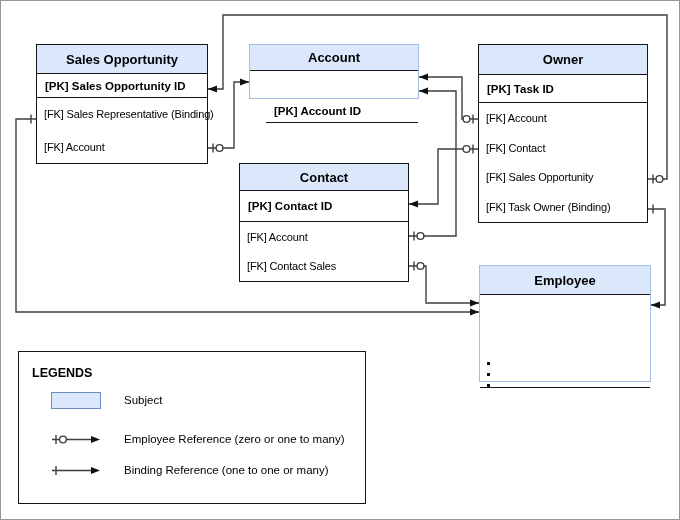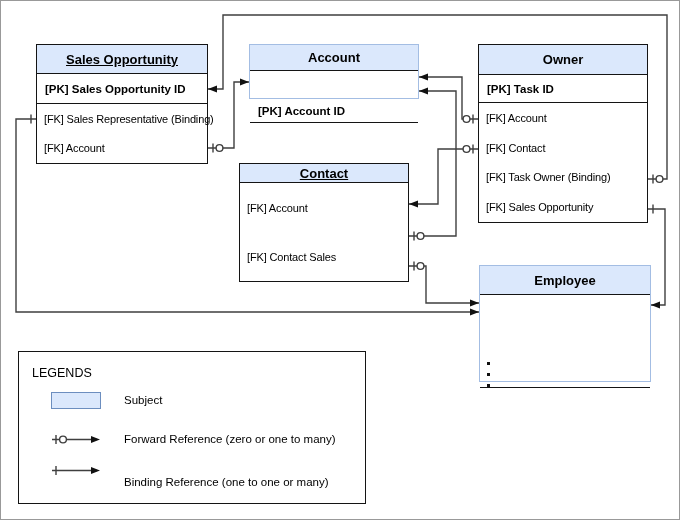--- a/index.html
+++ b/index.html
@@ -36,21 +36,21 @@
   .dotsarea {
     flex:1 1 auto; border-bottom:1px solid var(--dark-border,#141414);
     padding:19px 0 0 7px; display:flex; flex-direction:column; gap:8.5px;
   }
   .dot { width:2.5px; height:2.5px; background:#111; flex:0 0 auto; }
   .strip { flex:0 0 auto; }
 
   .legend {
     position:absolute; background:#fff; border:1px solid var(--dark-border,#141414); z-index:1;
   }
-  .legend-title { position:absolute; left:13px; top:14px; font-weight:normal; font-size:12.5px; color:#000;text-align:center; }
+  .legend-title { position:absolute; left:13px; top:14px; font-weight:bold; font-size:12.5px; color:#000;text-align:center; }
   .legend-label { position:absolute; font-size:11.5px; color:#000; line-height:14px; white-space:nowrap; }
   .swatch {
     position:absolute; left:32px; top:40px; width:50px; height:17px;
     background:var(--header-fill,#dbe8fc); border:1px solid var(--subject-stroke,#6c8ebf);
   }
   .legend-sym { position:absolute; left:33px; color:var(--connector,#3f3f3f); }
 </style>
 </head>
 <body>
 
@@ -109,54 +109,55 @@
 
     <span class="swatch"></span>
     <span class="legend-label" style="left:105px; top:41px;">Subject</span>
 
     <svg class="legend-sym" style="top:80px;" width="48" height="15" viewBox="0 0 48 15">
       <line x1="0" y1="7.5" x2="45" y2="7.5" stroke="currentColor" stroke-width="1.4"></line>
       <line x1="4" y1="3" x2="4" y2="12" stroke="currentColor" stroke-width="1.4"></line>
       <circle cx="11" cy="7.5" r="3.4" fill="#fff" stroke="currentColor" stroke-width="1.4"></circle>
       <polygon points="48,7.5 39,4 39,11" fill="#111"></polygon>
     </svg>
-    <span class="legend-label" style="left:105px; top:80px;">Forward Reference (zero or one to many)</span>
+    <span class="legend-label" style="left:105px; top:80px;">Employee Reference (zero or one to many)</span>
 
     <svg class="legend-sym" style="top:111px;" width="48" height="15" viewBox="0 0 48 15">
       <line x1="0" y1="7.5" x2="45" y2="7.5" stroke="currentColor" stroke-width="1.4"></line>
       <line x1="4" y1="3" x2="4" y2="12" stroke="currentColor" stroke-width="1.4"></line>
       <polygon points="48,7.5 39,4 39,11" fill="#111"></polygon>
     </svg>
-    <span class="legend-label" style="left:105px; top:111px;margin-top:12px;">Binding Reference (one to one or many)</span>
+    <span class="legend-label" style="left:105px; top:111px;">Binding Reference (one to one or many)</span>
   </div>
 <div class="entity dark" style="left: 35px; top: 43px; width: 172px; height: 120px;">
-      <div class="thead" style="height: 29px; text-decoration: underline;">Sales Opportunity</div>
-      <div class="pkrow" style="height: 30px;">[PK] Sales Opportunity ID</div>
+      <div class="thead" style="height: 29px;">Sales Opportunity</div>
+      <div class="pkrow" style="height: 24px;">[PK] Sales Opportunity ID</div>
       <div class="rows">
         <div class="row">[FK] Sales Representative (Binding)</div>
         <div class="row">[FK] Account</div>
       </div>
     </div>
     <div class="entity blue" style="left: 248px; top: 43px; width: 170px; height: 55px; gap: 28px;">
       <div class="thead" style="height: 26px;">Account</div>
-      <div class="pkrow" style="height: 24px;">[PK] Account ID</div>
+      <div class="pkrow" style="height: 24px; margin-left: 16px;">[PK] Account ID</div>
       <div class="strip" style="height: 3px;"></div>
     </div>
     <div class="entity dark" style="left: 477px; top: 43px; width: 170px; height: 179px;">
       <div class="thead" style="height: 30px;">Owner</div>
       <div class="pkrow" style="height: 28px; text-align: center;">[PK] Task ID</div>
       <div class="rows">
         <div class="row">[FK] Account</div>
         <div class="row">[FK] Contact</div>
+        <div class="row">[FK] Sales Opportunity</div>
         <div class="row">[FK] Task Owner (Binding)</div>
-        <div class="row">[FK] Sales Opportunity</div>
       </div>
     </div>
     <div class="entity dark" style="left: 238px; top: 162px; width: 170px; height: 119px;">
-      <div class="thead" style="height: 19px; text-decoration: underline;">Contact</div>
+      <div class="thead" style="height: 27px;">Contact</div>
+      <div class="pkrow" style="height: 31px;">[PK] Contact ID</div>
       <div class="rows">
         <div class="row">[FK] Account</div>
         <div class="row">[FK] Contact Sales</div>
       </div>
     </div>
     <div class="entity blue" style="left: 478px; top: 264px; width: 172px; height: 117px; gap: 48px;">
       <div class="thead" style="height: 29px;">Employee</div>
       <div class="dotsarea">
         <span class="dot"></span>
         <span class="dot"></span>

